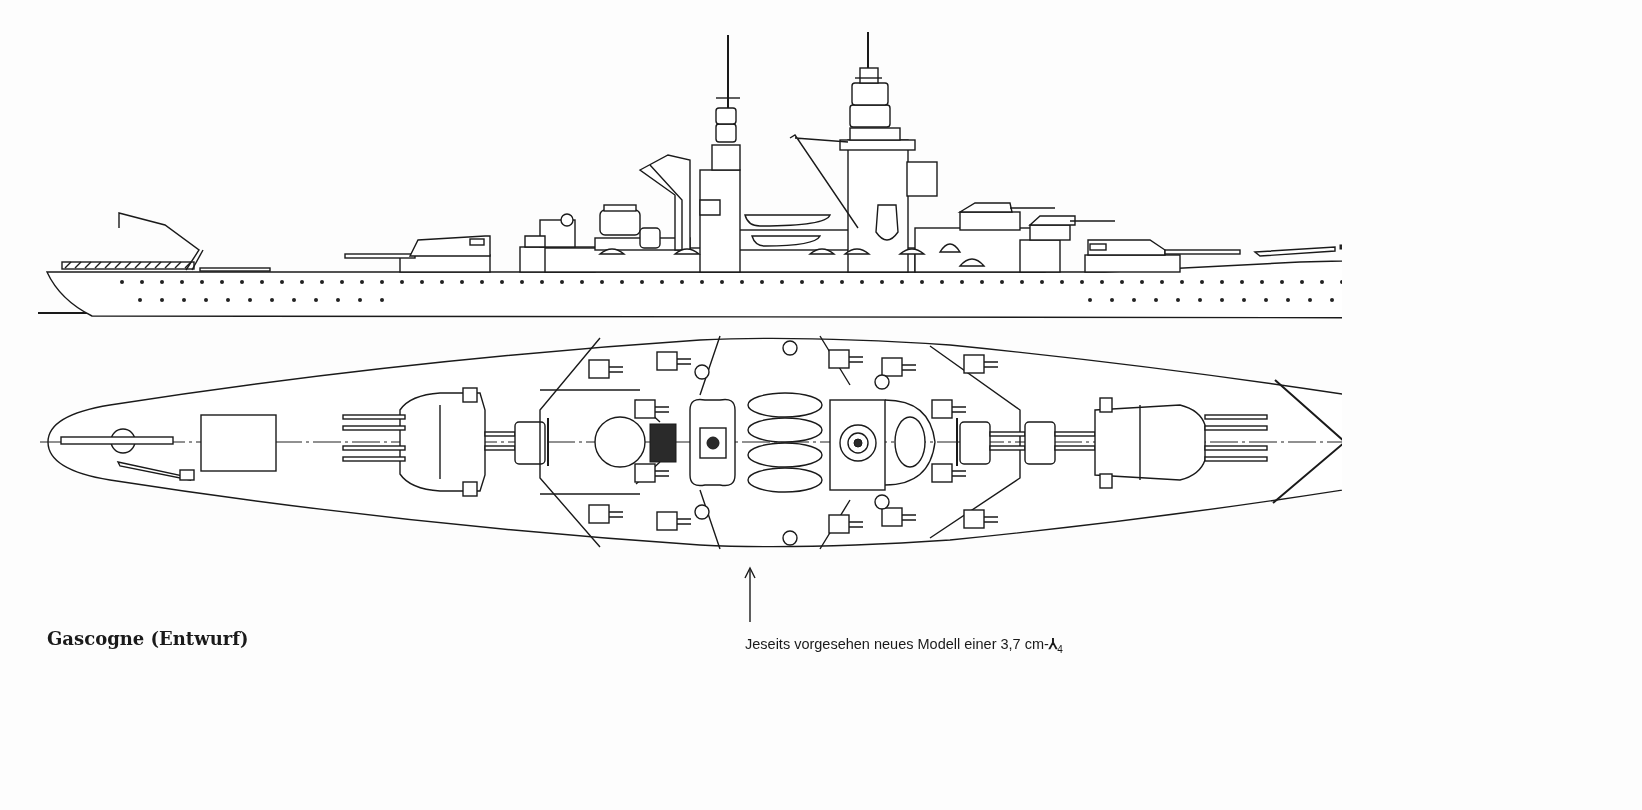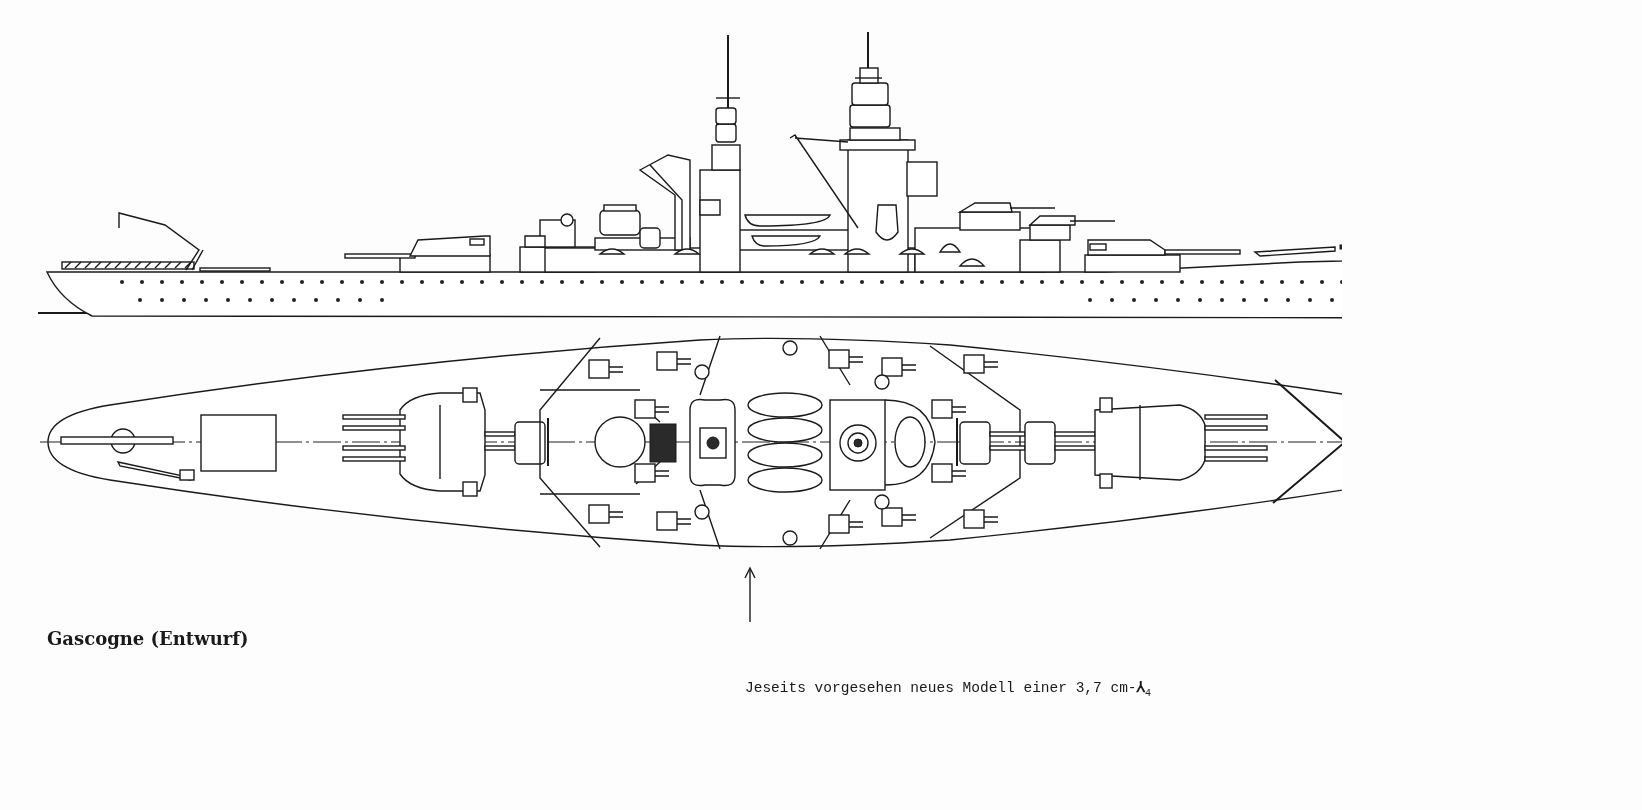--- a/index.html
+++ b/index.html
@@ -5,21 +5,21 @@
   html,body{margin:0;padding:0;background:#fdfdfd;}
   #page{position:relative;width:1342px;height:810px;overflow:hidden;background:#fdfdfd;}
   svg{position:absolute;left:0;top:0;}
   .ln{fill:none;stroke:#1a1a1a;stroke-width:1.4;}
   .lnT{fill:none;stroke:#1a1a1a;stroke-width:2;}
   .fillw{fill:#fff;stroke:#1a1a1a;stroke-width:1.4;}
   .dark{fill:#2a2a2a;stroke:#1a1a1a;stroke-width:1;}
   .dot{fill:#222;}
   .center{fill:none;stroke:#222;stroke-width:1.1;stroke-dasharray:28 4 3 4;}
   .title{position:absolute;left:47px;top:628px;font-family:"DejaVu Serif",serif;font-weight:bold;font-size:18px;color:#1a1a1a;}
-  .caption{position:absolute;left:745px;top:633px;font-family:Liberation Mono, monospace;font-size:14.5px;color:#1a1a1a;white-space:nowrap;margin-top:43px;}
+  .caption{position:absolute;left:745px;top:633px;font-family:Liberation Sans, sans-serif;font-size:14.5px;color:#1a1a1a;white-space:nowrap;}
   .caption .sym{font-size:15px;font-weight:bold;}
   .caption sub{font-size:10px;}
 </style>
 </head>
 <body>
 
 <div id="page">
 
 <svg width="1642" height="810" viewBox="0 0 1642 810">
 

